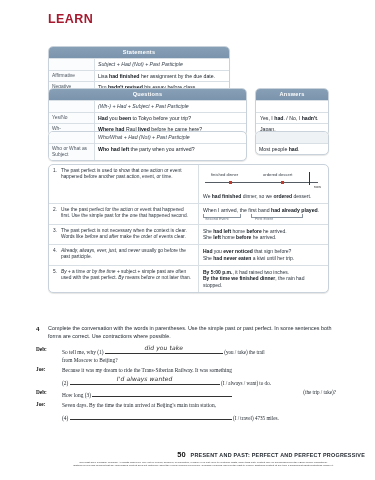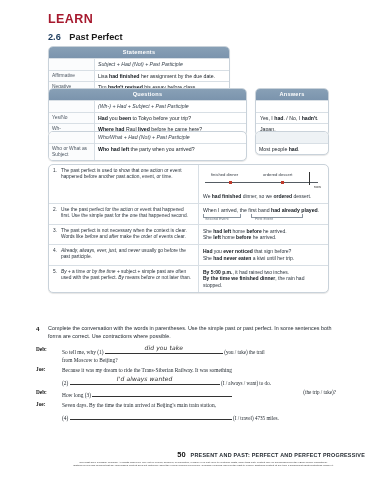--- a/index.html
+++ b/index.html
@@ -154,24 +154,20 @@
     text-align:center;
   }
 </style>
 </head>
 <body>
 
 <div class="page">
 
   <div class="learn">LEARN</div>
 
-  <div class="sec-head">
-    <span class="num">2.6</span>
-    <span class="ttl">Past Perfect</span>
-  </div>
 
   <div class="chart" id="statements-chart" style="left:48px;top:46px;width:180px;">
     <div class="bar">Statements</div>
     <div class="row">
       <div class="c-lbl"></div>
       <div class="c-txt formula">Subject + Had (Not) + Past Participle</div>
     </div>
     <div class="row">
       <div class="c-lbl">Affirmative</div>
       <div class="c-txt"><span>Lisa </span><b class="bk">had finished</b><span> her assignment by the due date.</span></div>

